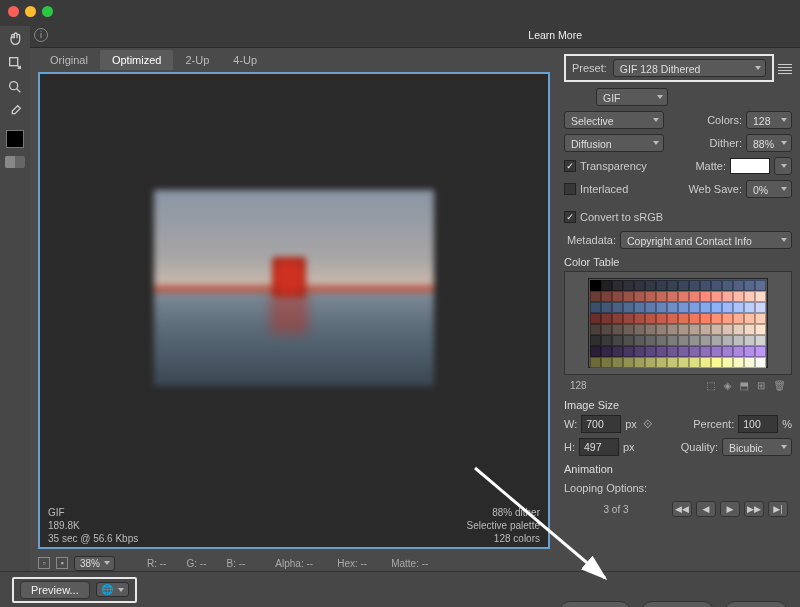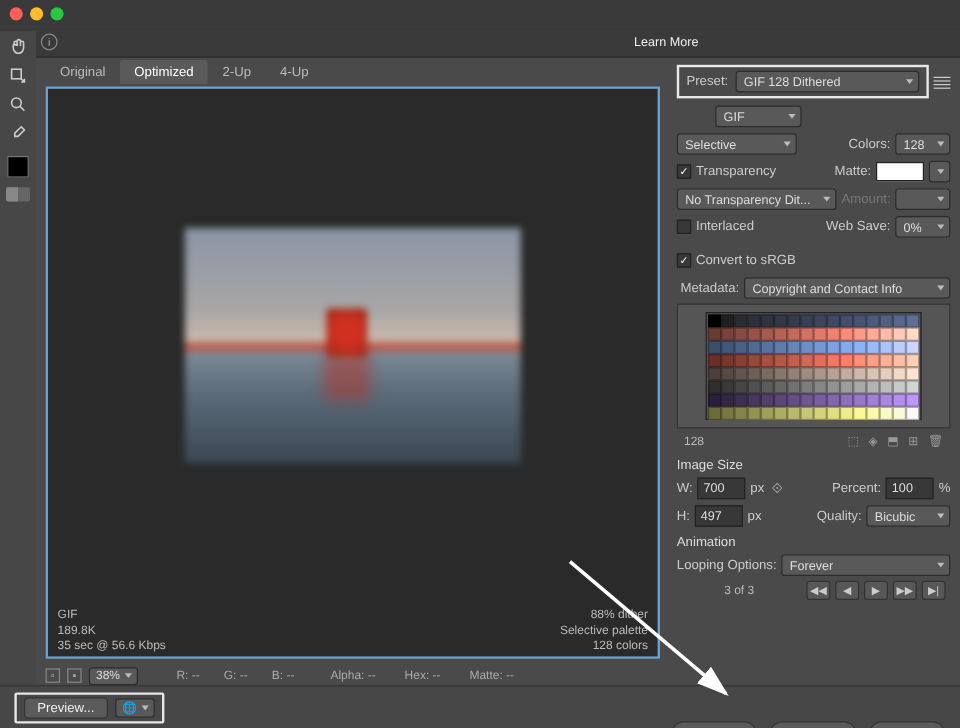--- a/index.html
+++ b/index.html
@@ -199,34 +199,34 @@
       <span class="sel" style="width:72px">GIF</span>
       <span style="width:120px"></span>
     </div>
 
     <div class="row">
       <span class="sel" style="width:100px">Selective</span>
       <span class="lbl" style="flex:1">Colors:</span>
       <span class="sel" style="width:46px">128</span>
     </div>
 
+    <div class="row">
+      <span class="sel" style="width:100px">Diffusion</span>
+      <span class="lbl" style="flex:1">Dither:</span>
+      <span class="sel" style="width:46px">88%</span>
+    </div>
 
     <div class="row">
       <span class="chk checked"></span>
       <span>Transparency</span>
       <span class="lbl" style="flex:1">Matte:</span>
       <span class="matte-swatch"></span>
       <span class="sel" style="width:12px;padding-left:0"></span>
     </div>
 
-    <div class="row">
-      <span class="sel" style="width:134px">No Transparency Dit...</span>
-      <span class="lbl dim" style="flex:1">Amount:</span>
-      <span class="sel dim" style="width:46px;color:#777"></span>
-    </div>
 
     <div class="row">
       <span class="chk"></span>
       <span>Interlaced</span>
       <span class="lbl" style="flex:1">Web Save:</span>
       <span class="sel" style="width:46px">0%</span>
     </div>
 
 
     <div style="height:2px"></div>
@@ -235,20 +235,21 @@
       <span class="chk checked"></span>
       <span>Convert to sRGB</span>
     </div>
 
 
     <div class="row">
       <span class="lbl" style="width:52px">Metadata:</span>
       <span class="sel" style="flex:1">Copyright and Contact Info</span>
     </div>
 
+    <div class="sec-lbl">Color Table</div>
     <div class="ct-wrap">
       <div class="colortable" id="colortable">
             <div class="sw" style="background: rgb(0, 0, 0);"></div>
             <div class="sw" style="background: rgb(32, 32, 35);"></div>
             <div class="sw" style="background: rgb(42, 44, 50);"></div>
             <div class="sw" style="background: rgb(45, 49, 57);"></div>
             <div class="sw" style="background: rgb(48, 52, 63);"></div>
             <div class="sw" style="background: rgb(50, 56, 70);"></div>
             <div class="sw" style="background: rgb(53, 60, 77);"></div>
             <div class="sw" style="background: rgb(56, 64, 84);"></div>
@@ -401,21 +402,20 @@
       <input class="num" value="497" style="">
       <span>px</span>
       <span style="flex:1"></span>
       <span class="lbl">Quality:</span>
       <span class="sel" style="width:70px">Bicubic</span>
     </div>
 
     <div class="sec-lbl">Animation</div>
     <div class="row">
       <span class="lbl">Looping Options:</span>
-      <span class="sel" style="flex:1">Forever</span>
     </div>
     <div class="play-row" style="justify-content:flex-end; padding-right:4px">
       <span style="flex:1; text-align:center">3 of 3</span>
       <span class="play-btn">◀◀</span>
       <span class="play-btn">◀</span>
       <span class="play-btn">▶</span>
       <span class="play-btn">▶▶</span>
       <span class="play-btn">▶|</span>
     </div>
   </div>

